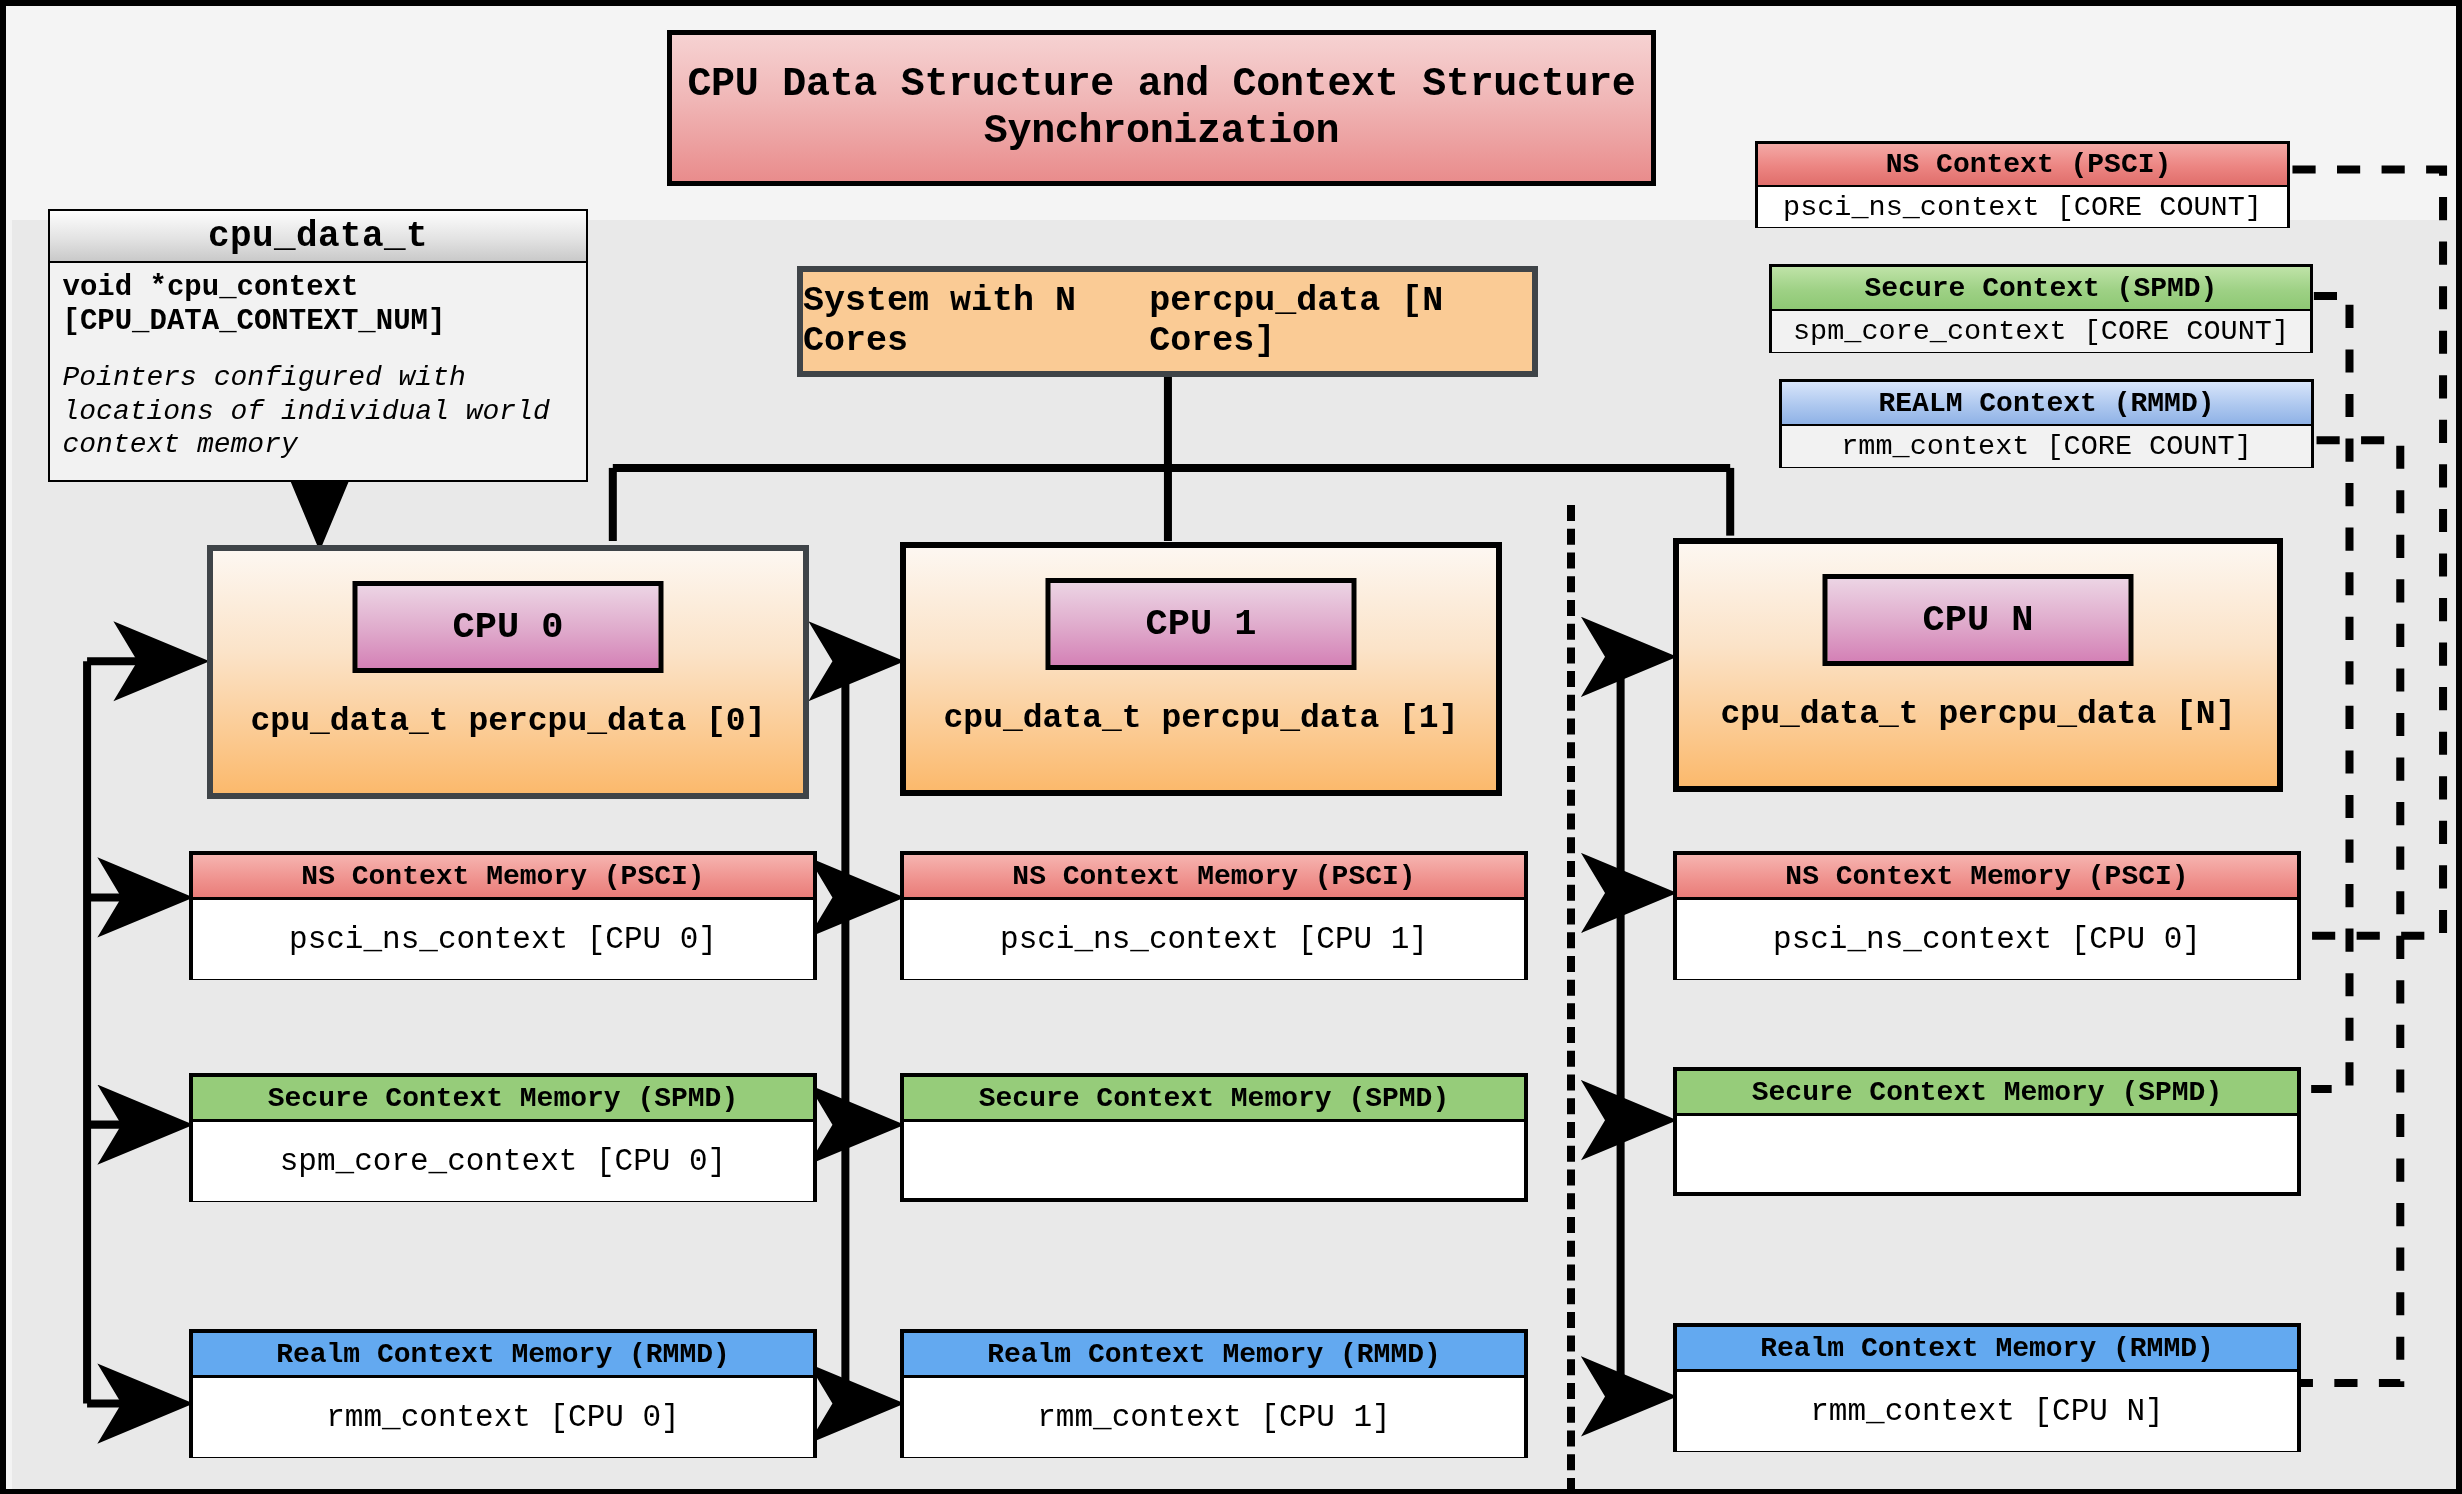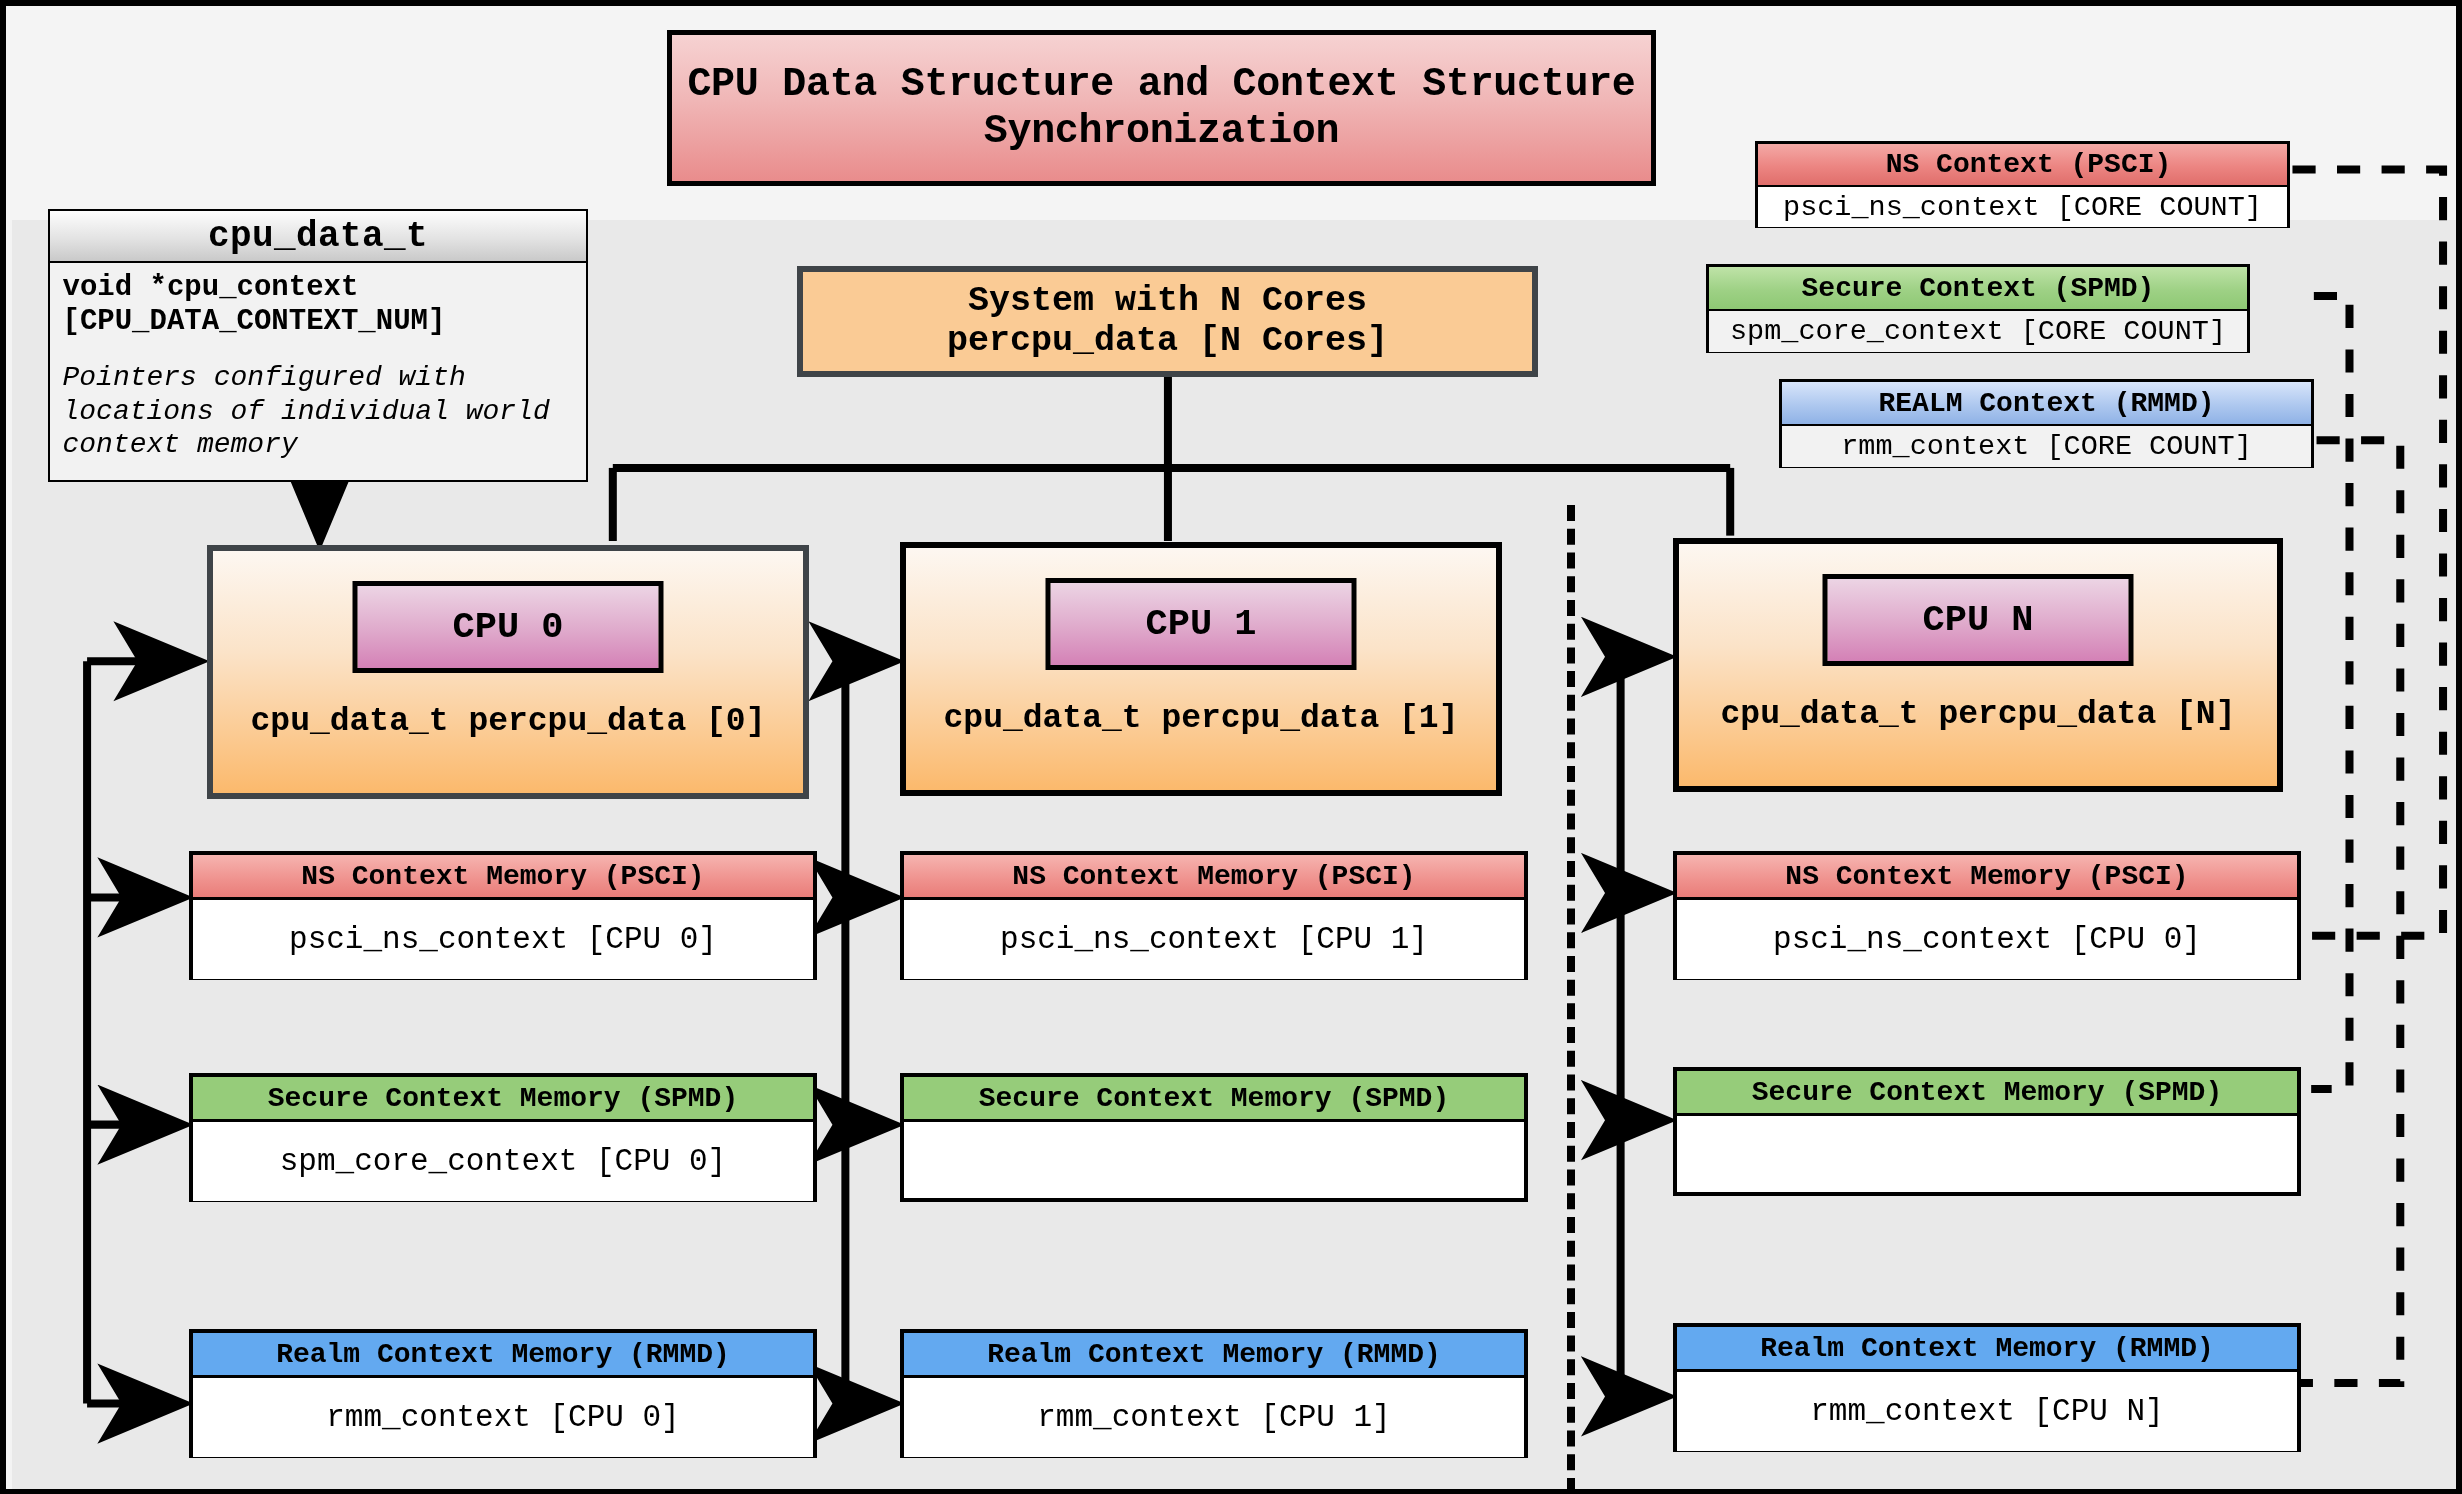--- a/index.html
+++ b/index.html
@@ -35,33 +35,33 @@
     background:linear-gradient(to bottom,#fdfdfd 0%,#e3e3e3 55%,#c9c9c9 100%);
     display:flex;align-items:center;justify-content:center;}
   #cpudata-hdr .t{font-size:36px;font-weight:bold;color:#000;letter-spacing:0.4px;}
   #cpudata-body{padding:8px 12.5px 0 12.5px;}
   #cpudata-body .l1{font-size:29px;font-weight:bold;line-height:1.16;color:#000;}
   #cpudata-body .l2{font-size:28px;font-style:italic;line-height:1.2;color:#000;margin-top:23px;}
 
   
   #system-box{left:791px;top:260px;width:741px;height:111px;
     border:6.2px solid #3f4448;background:#facb95;
-    display:flex;flex-direction:column;align-items:center;justify-content:center;}
+    display:flex;flex-direction:row;align-items:center;justify-content:center;}
   #system-box .t{font-size:35px;font-weight:bold;color:#000;line-height:1.12;font-stretch:condensed;}
 
   
   .legend{border:3.6px solid #000;background:#f2f2f2;}
   .legend .hd{border-bottom:2.7px solid #000;display:flex;align-items:center;justify-content:center;}
   .legend .hd .t{font-size:28px;font-weight:bold;color:#000;font-stretch:condensed;}
   .legend .bd{display:flex;align-items:center;justify-content:center;}
   .legend .bd .t{font-size:28.5px;color:#000;}
   #legend-psci{left:1749px;top:135px;width:535px;height:87px;}
   #legend-psci .hd{height:41px;background:linear-gradient(to bottom,#f4a9a6 0%,#ec8582 55%,#e06e6b 100%);padding-left:12px;}
   #legend-psci .bd{height:40px;background:#ffffff;}
-  #legend-spmd{left:1700px;top:258px;width:544px;height:89px;}
+  #legend-spmd{left:1763px;top:258px;width:544px;height:89px;}
   #legend-spmd .hd{height:42px;background:linear-gradient(to bottom,#bfe3a8 0%,#9ed185 55%,#8ec874 100%);}
   #legend-spmd .bd{height:41px;background:#f2f2f2;}
   #legend-rmmd{left:1773px;top:373px;width:535px;height:89px;}
   #legend-rmmd .hd{height:42px;background:linear-gradient(to bottom,#d8e5fa 0%,#aec8ef 55%,#8fb2e6 100%);}
   #legend-rmmd .bd{height:41px;background:#f2f2f2;}
 
   
   .cpu{border:6.2px solid #000;background:linear-gradient(to bottom,#fdf7f1 0%,#fbe3c8 42%,#fbb96c 100%);}
   #cpu0{left:201px;top:539px;width:602px;height:254px;border-color:#3f4448;}
   #cpu1{left:894px;top:536px;width:602px;height:254px;}

